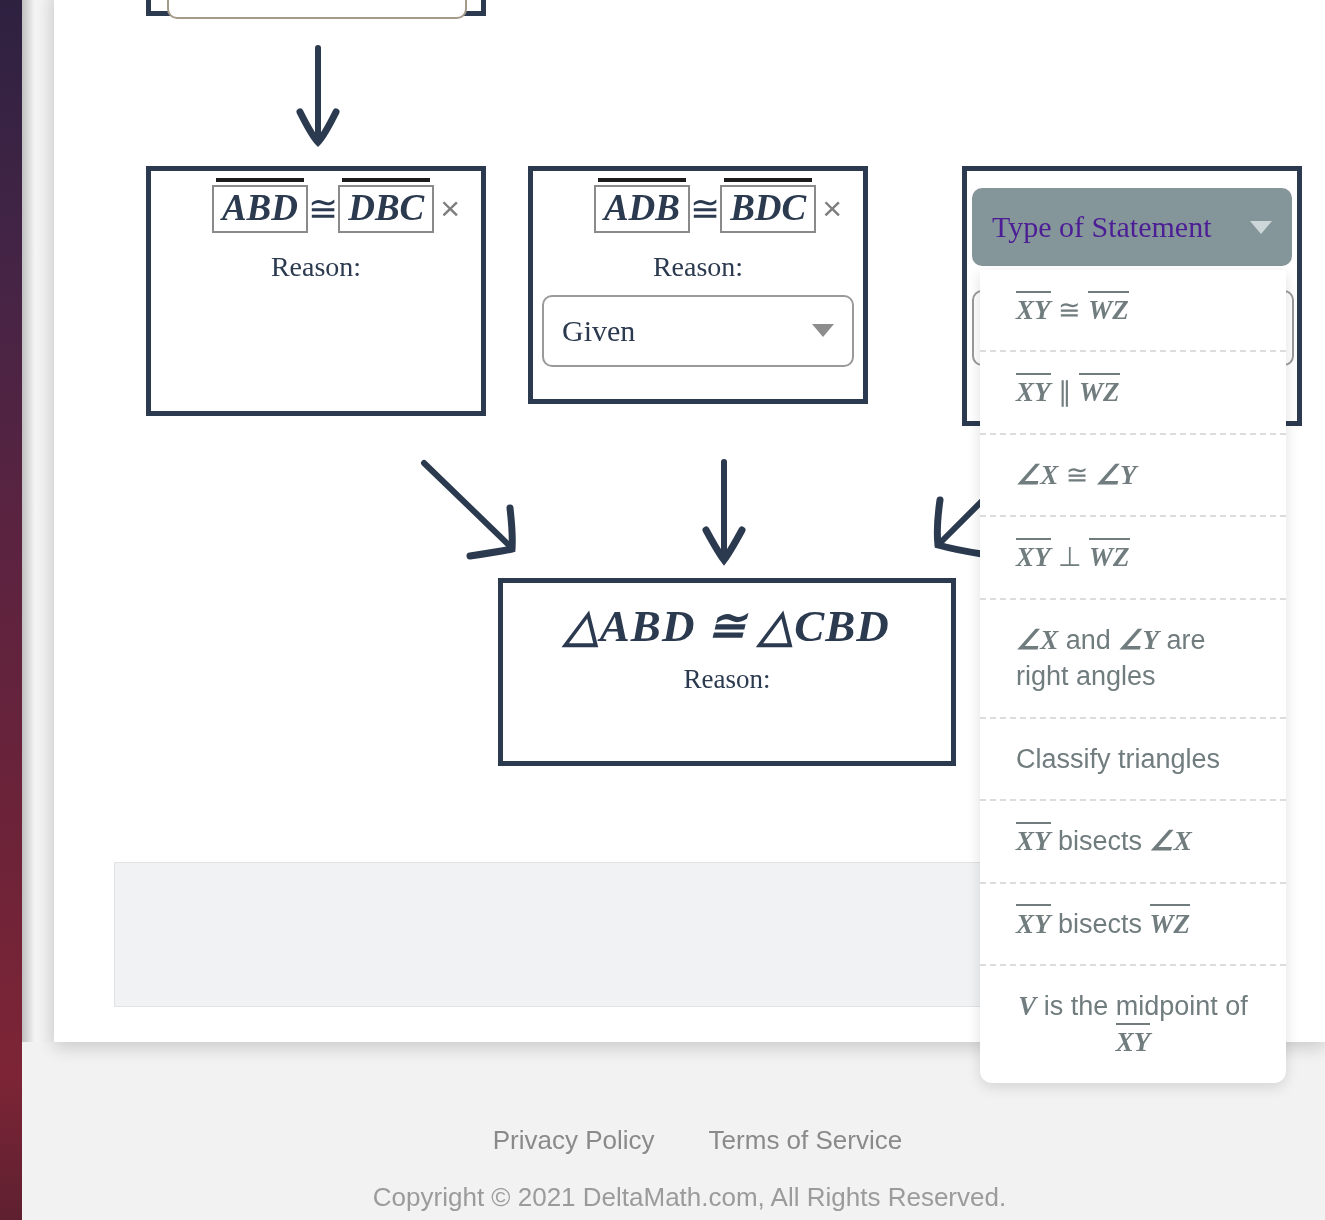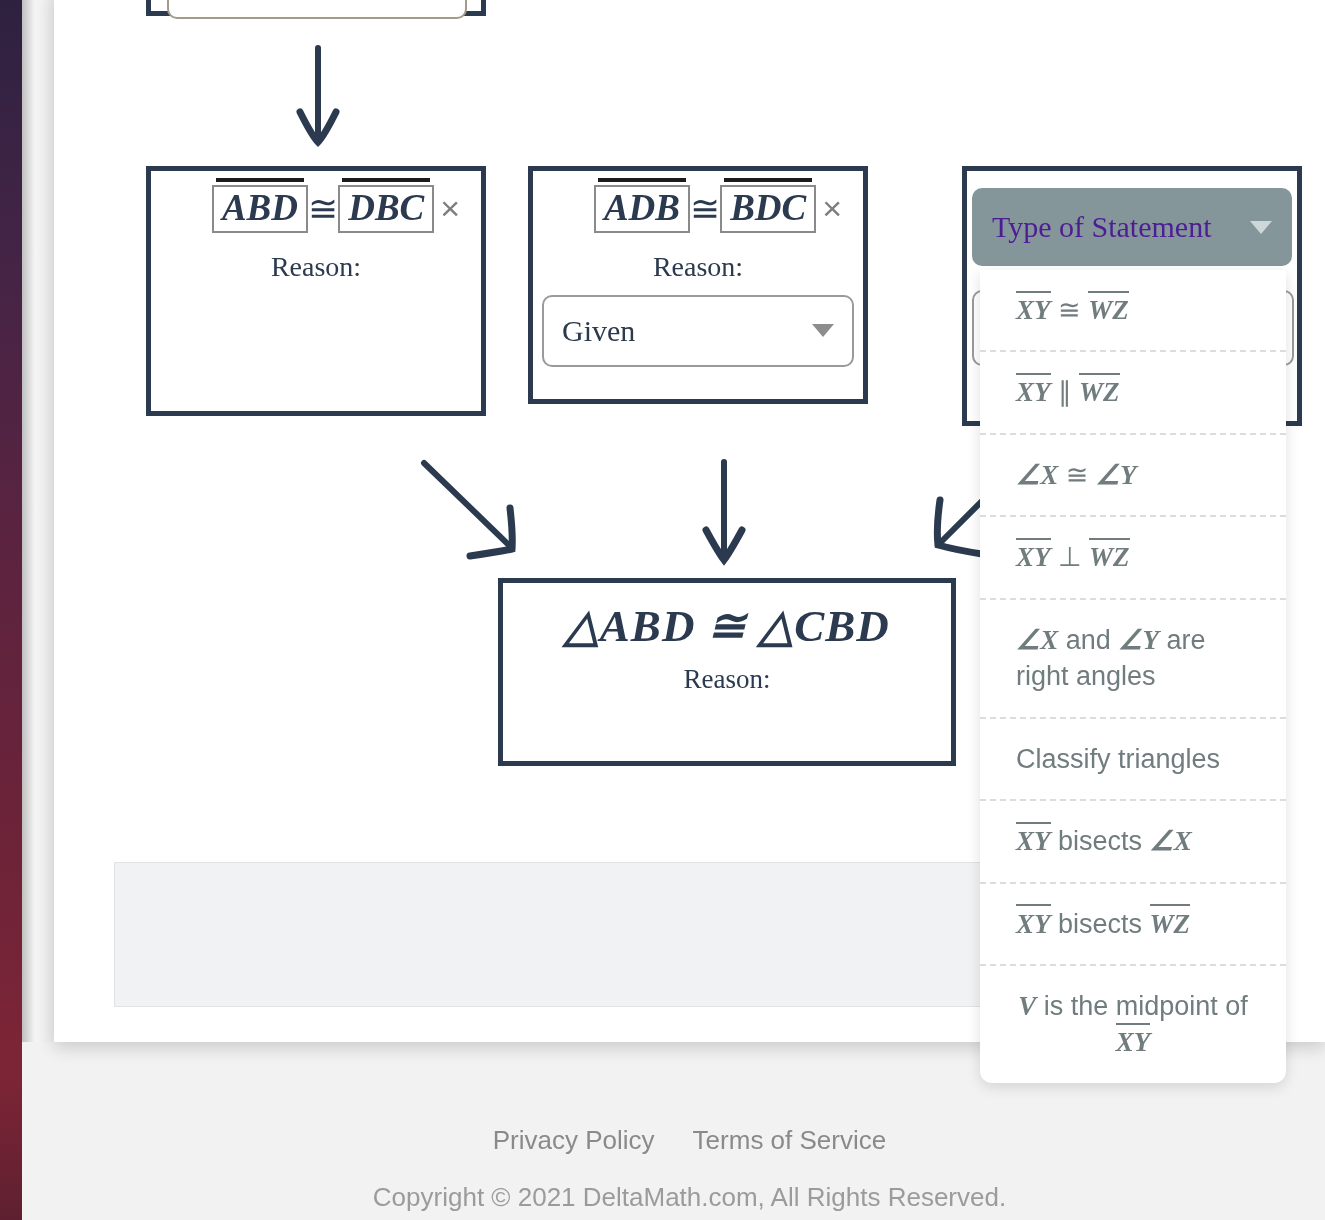--- a/index.html
+++ b/index.html
@@ -274,21 +274,21 @@
     left: 54px; top: 1125px;
     width: 1271px;
     text-align: center;
   }
   .footer-links {
     display: flex;
     justify-content: center;
     gap: 38px;
     font-size: 26px;
   }
-  .footer-links span { color: #8a8a8a; cursor: pointer; }
+  .footer-links span { color: #8a8a8a; cursor: pointer; margin-left: 16px; }
   .copyright {
     margin-top: 26px;
     font-size: 26px;
     color: #9b9b9b;
   }
 
   
   .top-partial {
     position: absolute;
     left: 146px; top: -66px;

